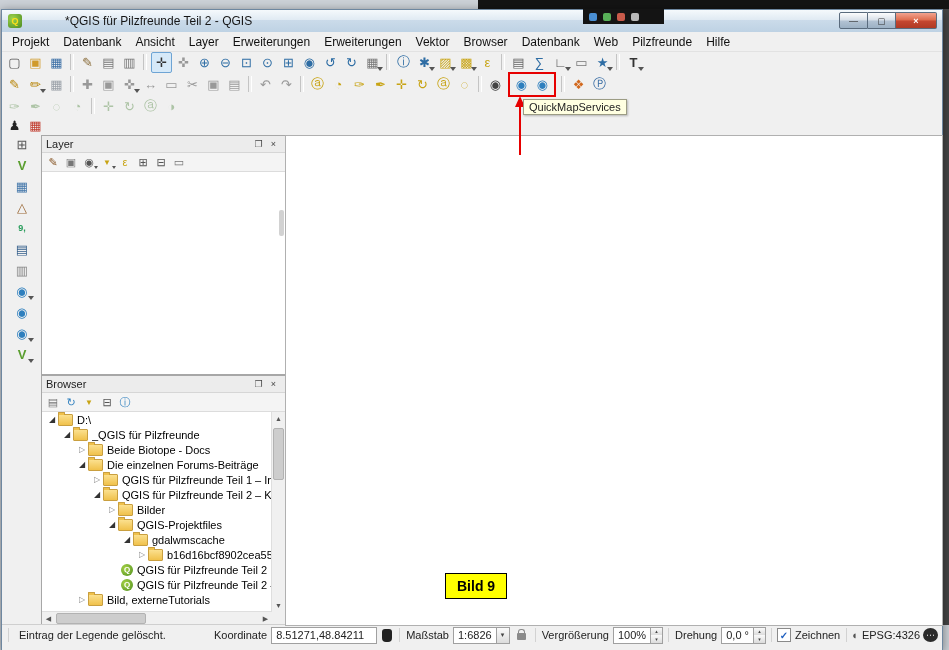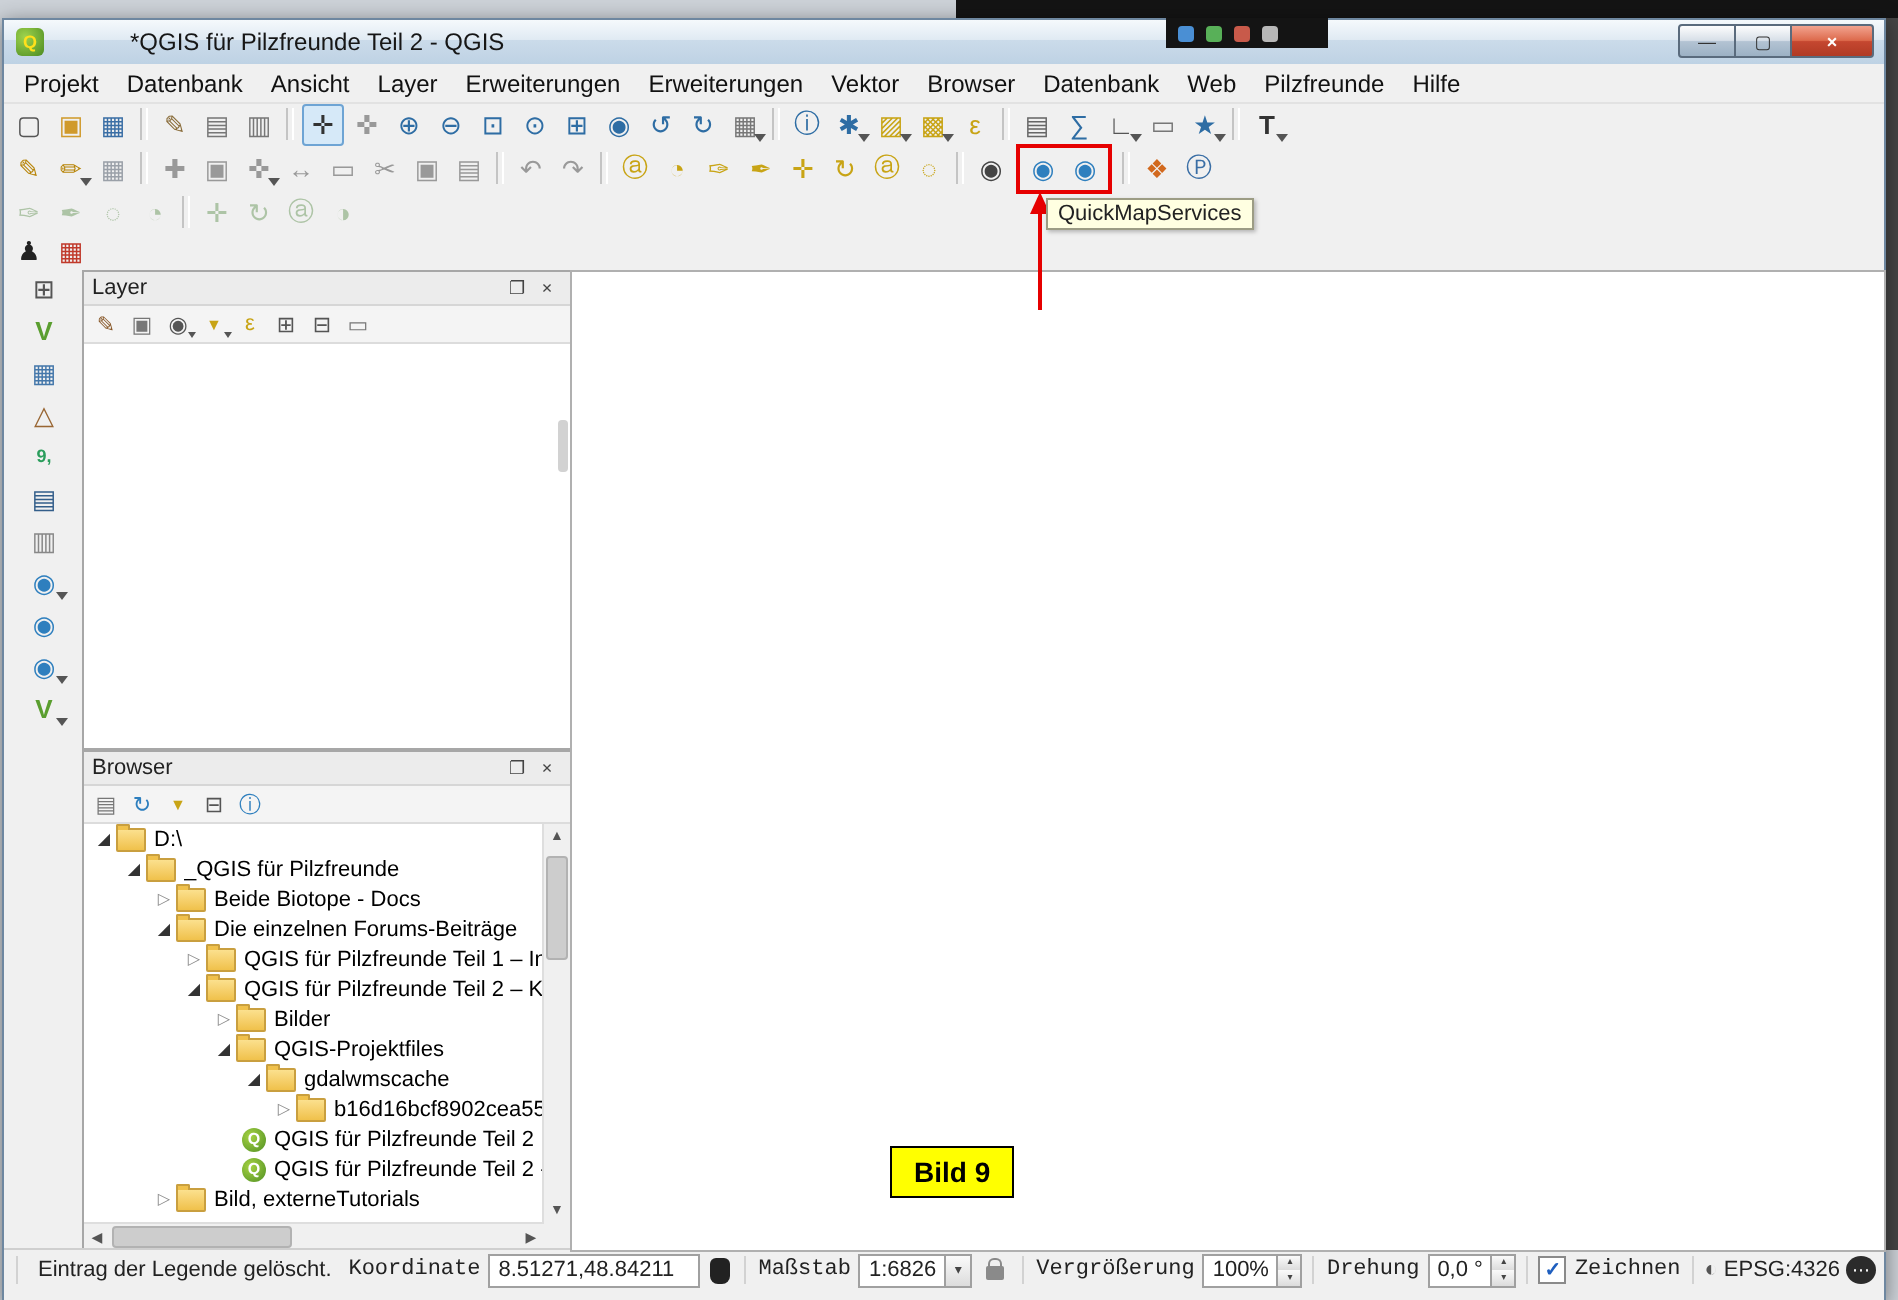--- a/index.html
+++ b/index.html
@@ -84,21 +84,21 @@
   .statusbar{position:absolute;left:0;right:0;top:614px;height:20px;background:#f0f0f0;border-top:1px solid #cfcfcf;display:flex;align-items:center;padding:0 4px;font-size:11px;color:#222;gap:3px;}
   .sb-sep{width:1px;height:14px;background:#d2d2d2;margin:0 2px;flex:none;}
   .search-wrap{display:flex;align-items:center;width:150px;height:15px;border:1px solid #999;background:#fff;border-radius:2px;padding:0 3px;gap:3px;flex:none;}
   .mag{width:9px;height:9px;position:relative;flex:none;}
   .mag::before{content:"";position:absolute;left:0;top:0;width:5px;height:5px;border:1.5px solid #777;border-radius:50%;}
   .mag::after{content:"";position:absolute;left:6px;top:6px;width:3px;height:1.5px;background:#777;transform:rotate(45deg);transform-origin:0 0;}
   .search-wrap input{border:none;outline:none;flex:1;font-size:10px;font-family:inherit;background:transparent;padding:0;color:#333;min-width:0;}
   .search-wrap input::placeholder{color:#999;}
   .sb-msg{margin-left:5px;}
   .spacer{flex:1;}
-  .sb-label{margin:18px 1px;flex:none;font-family:Liberation Mono, monospace;}
+  .sb-label{margin:18px 1px;flex:none;}
   .sb-box{height:15px;background:#fff;border:1px solid #a0a0a0;display:flex;align-items:center;padding:0 4px;font-size:11px;flex:none;}
   .sb-box.coord{min-width:96px;}
   .combo{display:flex;align-items:center;flex:none;}
   .combo-arrow{width:13px;height:17px;background:linear-gradient(#fafafa,#dcdcdc);border:1px solid #a0a0a0;border-left:none;display:flex;align-items:center;justify-content:center;font-size:7px;color:#444;box-sizing:border-box;}
   .spin{display:flex;flex-direction:column;width:12px;height:17px;border:1px solid #a0a0a0;border-left:none;box-sizing:border-box;}
   .spin span{flex:1;font-size:5px;line-height:6px;display:flex;align-items:center;justify-content:center;background:linear-gradient(#fafafa,#dcdcdc);color:#444;}
   .checkbox{width:12px;height:12px;border:1px solid #8a8a8a;background:#fff;display:flex;align-items:center;justify-content:center;font-size:10px;color:#1f5fbf;font-weight:bold;flex:none;}
   .lock{width:9px;height:7px;background:#8a8a8a;position:relative;margin:2px 4px 0 4px;border-radius:1px;flex:none;}
   .lock::before{content:"";position:absolute;left:1px;top:-4px;width:5px;height:4px;border:1.5px solid #8a8a8a;border-bottom:none;border-radius:3px 3px 0 0;}
   .tracking{width:10px;height:13px;background:#222;border-radius:3px 3px 4px 4px;margin:0 2px;flex:none;}

